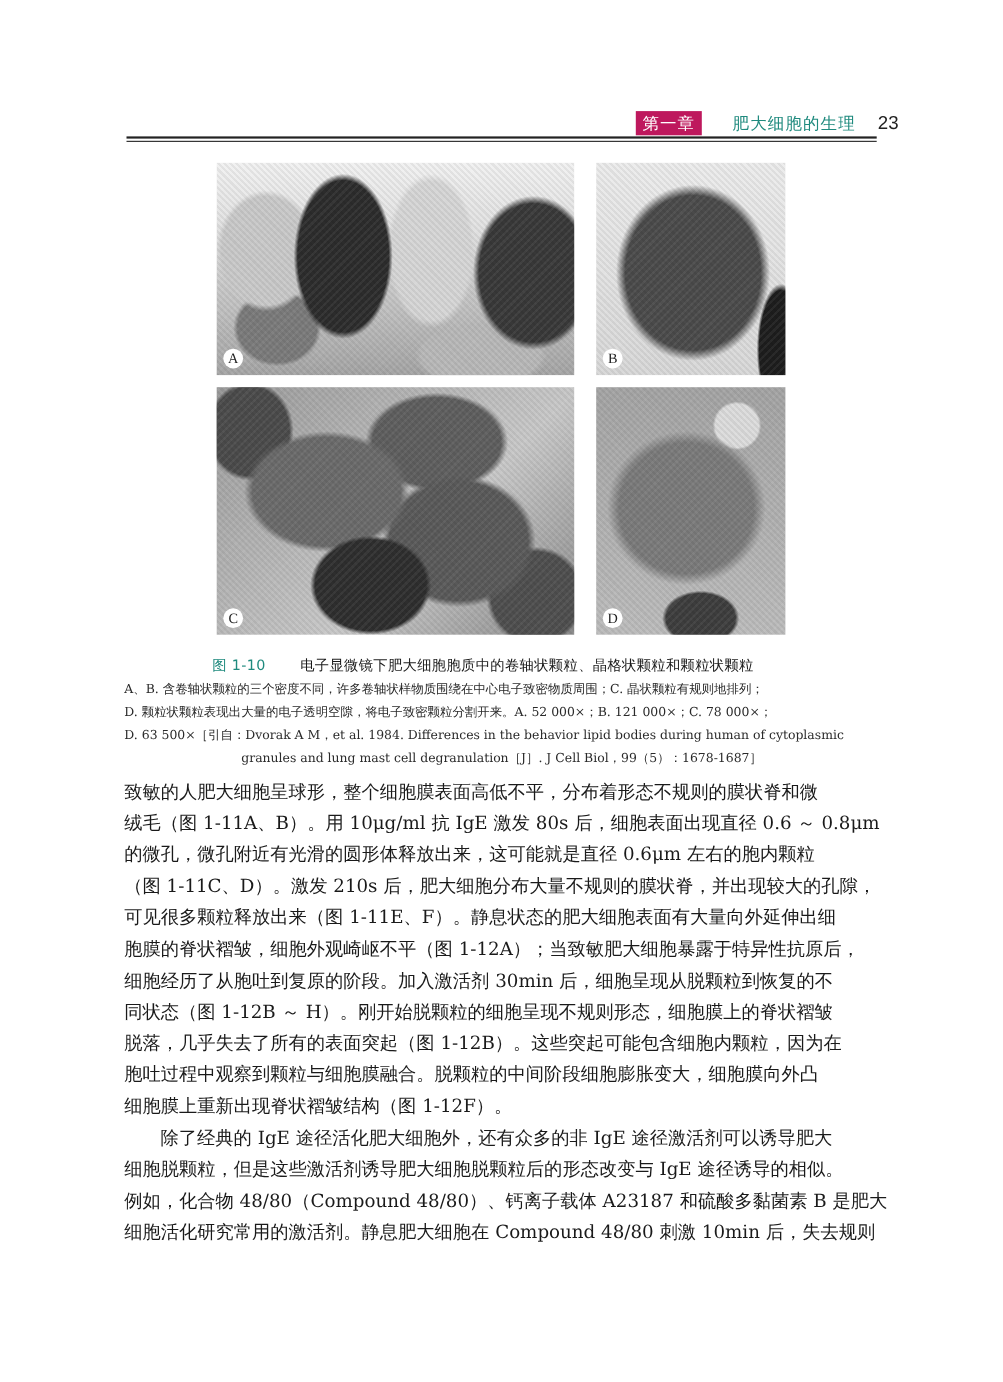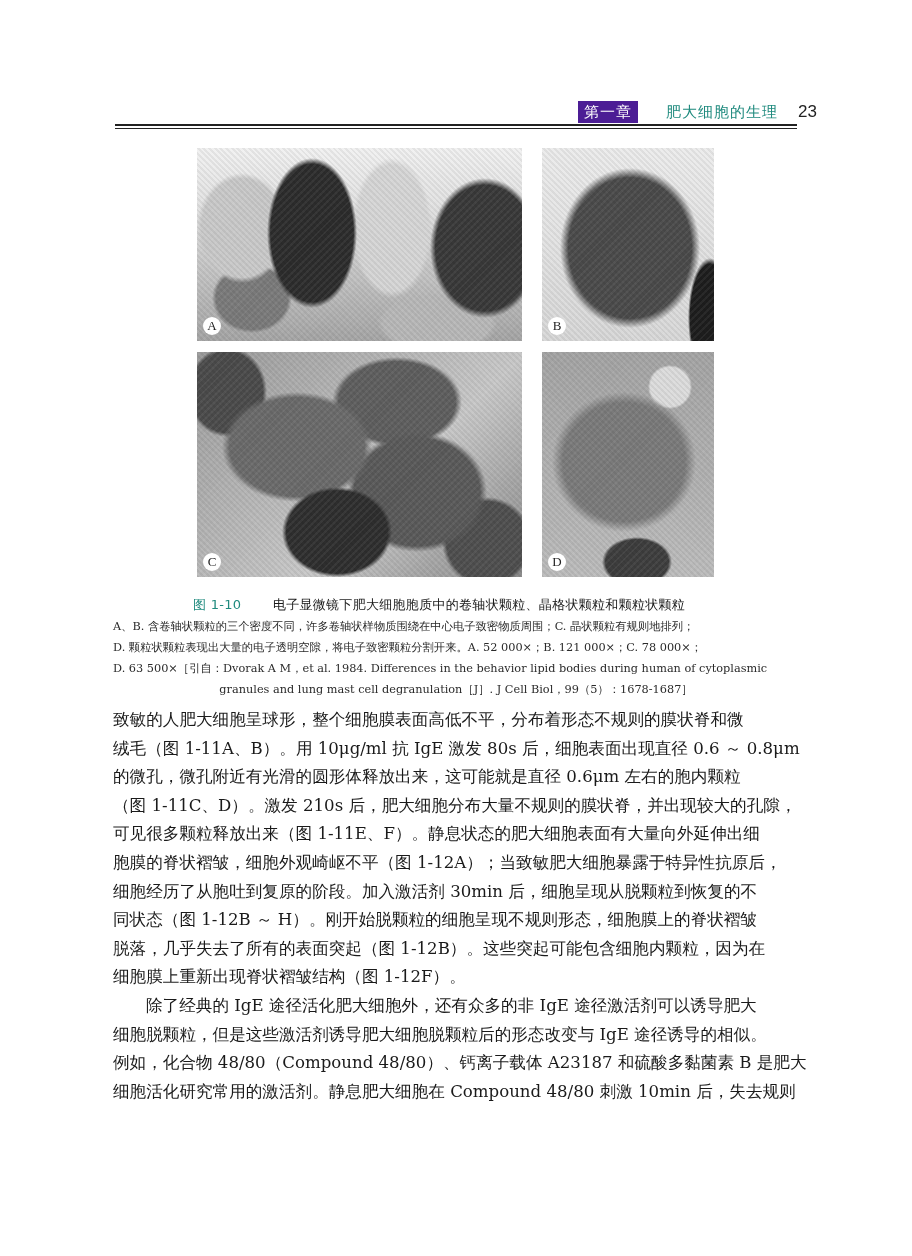--- a/index.html
+++ b/index.html
@@ -1,21 +1,21 @@
 <!DOCTYPE html>
 <html><head>
 <meta charset="utf-8">
 <style>
   html, body { margin: 0; padding: 0; background: #ffffff; }
   body { width: 912px; height: 1256px; position: relative; overflow: hidden;
          font-family: "DejaVu Serif", "Liberation Serif", serif; color: #1a1a1a; }
 
   
   .running-head { position: absolute; top: 101px; left: 578px; height: 22px; display: flex; align-items: center; }
-  .chapter-badge { background: #4c1d95; color: #ffffff; font-family: "DejaVu Sans", sans-serif; font-size: 15px;
+  .chapter-badge { background: #be185d; color: #ffffff; font-family: "DejaVu Sans", sans-serif; font-size: 15px;
                    padding: 1px 6px; height: 20px; line-height: 20px; letter-spacing: 1px; }
   .chapter-title { color: #1f8a7e; font-family: "DejaVu Sans", sans-serif; font-size: 15px; margin-left: 28px; letter-spacing: 1px; }
   .page-number { font-family: "Liberation Sans", sans-serif; font-size: 17px; margin-left: 20px; color: #222; }
   .rule-thick { position: absolute; left: 115px; width: 682px; top: 124px; height: 2px; background: #222; }
   .rule-thin { position: absolute; left: 115px; width: 682px; top: 128px; height: 1px; background: #222; }
 
   
   .panel { position: absolute; overflow: hidden; background: #888; }
   .panel .label { position: absolute; bottom: 6px; left: 6px; width: 18px; height: 18px; border-radius: 50%;
                   background: #ffffff; color: #222; font-family: "Liberation Serif", serif; font-size: 13px;
@@ -113,20 +113,21 @@
   <p>
     <span class="line">致敏的人肥大细胞呈球形，整个细胞膜表面高低不平，分布着形态不规则的膜状脊和微</span>
     <span class="line">绒毛（图 1-11A、B）。用 10μg/ml 抗 IgE 激发 80s 后，细胞表面出现直径 0.6 ～ 0.8μm</span>
     <span class="line">的微孔，微孔附近有光滑的圆形体释放出来，这可能就是直径 0.6μm 左右的胞内颗粒</span>
     <span class="line">（图 1-11C、D）。激发 210s 后，肥大细胞分布大量不规则的膜状脊，并出现较大的孔隙，</span>
     <span class="line">可见很多颗粒释放出来（图 1-11E、F）。静息状态的肥大细胞表面有大量向外延伸出细</span>
     <span class="line">胞膜的脊状褶皱，细胞外观崎岖不平（图 1-12A）；当致敏肥大细胞暴露于特异性抗原后，</span>
     <span class="line">细胞经历了从胞吐到复原的阶段。加入激活剂 30min 后，细胞呈现从脱颗粒到恢复的不</span>
     <span class="line">同状态（图 1-12B ～ H）。刚开始脱颗粒的细胞呈现不规则形态，细胞膜上的脊状褶皱</span>
     <span class="line">脱落，几乎失去了所有的表面突起（图 1-12B）。这些突起可能包含细胞内颗粒，因为在</span>
+    <span class="line">胞吐过程中观察到颗粒与细胞膜融合。脱颗粒的中间阶段细胞膨胀变大，细胞膜向外凸</span>
     <span class="line">细胞膜上重新出现脊状褶皱结构（图 1-12F）。</span>
   </p>
   <p>
     <span class="line indent">除了经典的 IgE 途径活化肥大细胞外，还有众多的非 IgE 途径激活剂可以诱导肥大</span>
     <span class="line">细胞脱颗粒，但是这些激活剂诱导肥大细胞脱颗粒后的形态改变与 IgE 途径诱导的相似。</span>
     <span class="line">例如，化合物 48/80（Compound 48/80）、钙离子载体 A23187 和硫酸多黏菌素 B 是肥大</span>
     <span class="line">细胞活化研究常用的激活剂。静息肥大细胞在 Compound 48/80 刺激 10min 后，失去规则</span>
   </p>
 </div>
 

